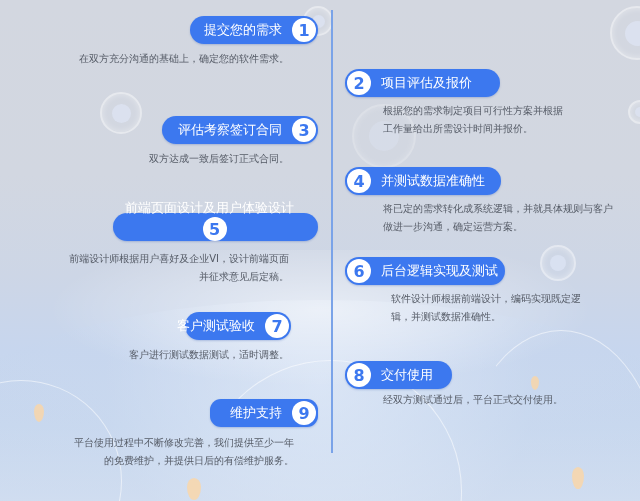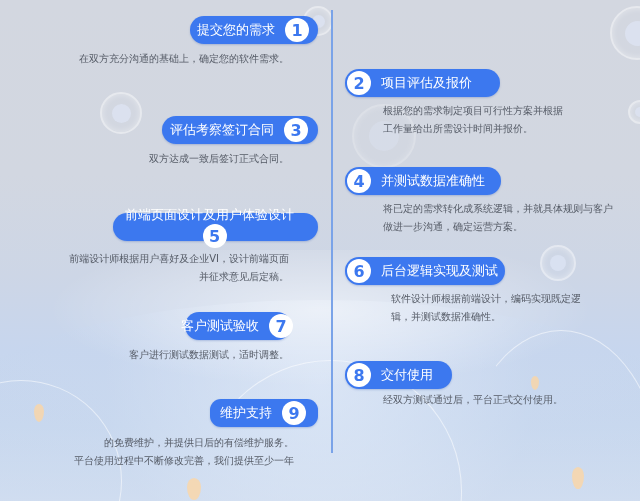--- a/index.html
+++ b/index.html
@@ -77,21 +77,21 @@
     border-radius: 14px;
     color: #ffffff;
     display: flex;
     align-items: center;
     box-sizing: border-box;
     font-size: 13px;
     white-space: nowrap;
     box-shadow: 0 1px 2px rgba(40,80,170,0.25);
   }
   .pill.left {
-    justify-content: center;
+    justify-content: flex-end;
     padding-right: 2px;
   }
   .pill.right {
     justify-content: flex-start;
     padding-left: 2px;
   }
   .pill .num {
     width: 24px;
     height: 24px;
     border-radius: 50%;
@@ -207,15 +207,15 @@
 </div>
 <div class="desc right" style="left:383px;top:391px;">
   <span>经双方测试通过后，平台正式交付使用。</span>
 </div>
 
 <div class="pill left" style="left:210px;top:399px;width:108px;border-radius:11px;">
   <span class="label">维护支持</span>
   <span class="num">9</span>
 </div>
 <div class="desc left" style="right:346px;top:434px;">
+  <span>平台使用过程中不断修改完善，我们提供至少一年</span>
   <span>的免费维护，并提供日后的有偿维护服务。</span>
-  <span>平台使用过程中不断修改完善，我们提供至少一年</span>
 </div>
 
 </body></html>

